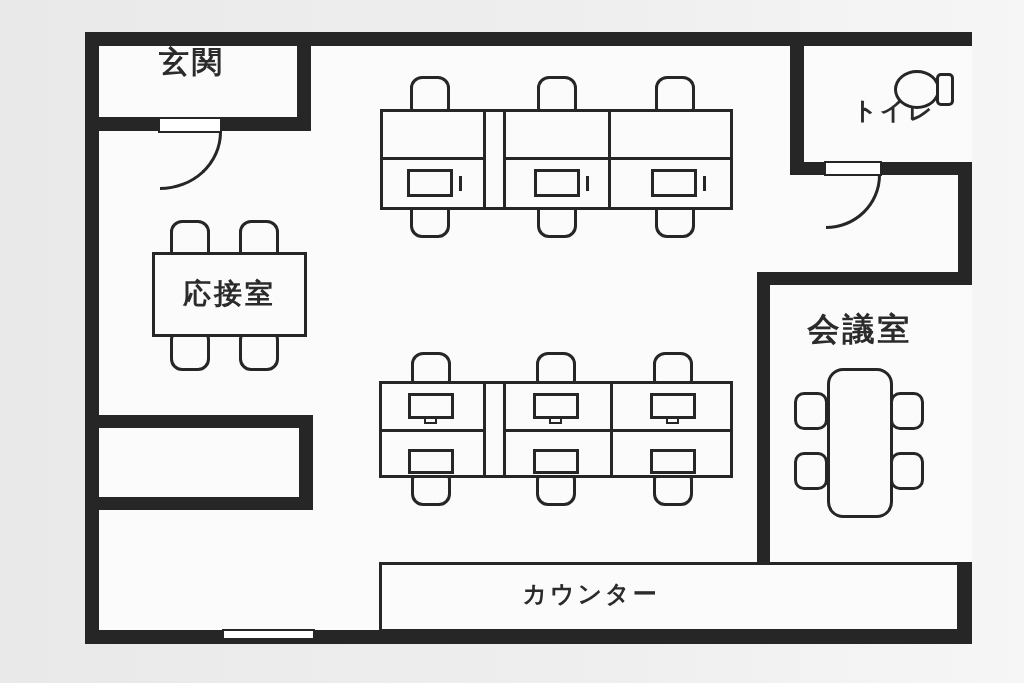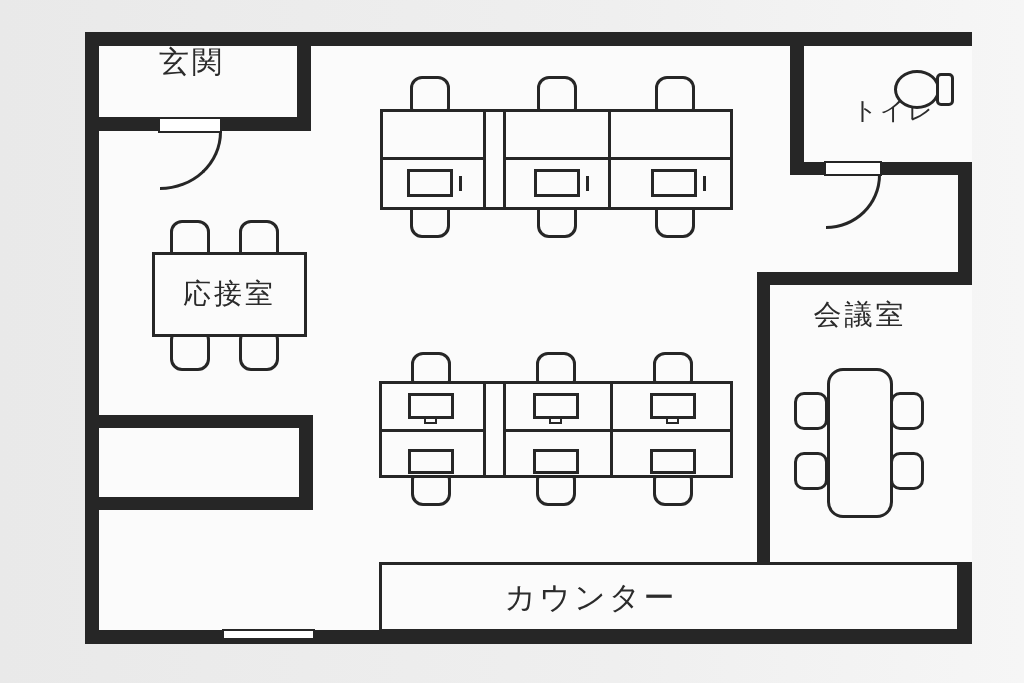--- a/index.html
+++ b/index.html
@@ -16,21 +16,21 @@
   }
   .stage{position:relative;width:1024px;height:683px;}
   .abs{position:absolute;box-sizing:border-box;}
   
   .outer-wall{left:85px;top:32px;width:887px;height:612px;
     border:14px solid var(--wall);background:var(--floor);}
   
   .room{background:var(--floor);}
   
   .lbl{position:absolute;box-sizing:border-box;text-align:center;
-    font-weight:400;color:var(--text);letter-spacing:3px;line-height:1.1;
+    font-weight:700;color:var(--text);letter-spacing:3px;line-height:1.1;
     white-space:nowrap;}
   
   .chair-v{position:absolute;box-sizing:border-box;width:40px;
     border:3px solid var(--wall);border-radius:12px;background:var(--floor);}
   .chair-h{position:absolute;box-sizing:border-box;width:34px;height:38px;
     border:3px solid var(--wall);border-radius:10px;background:var(--floor);}
   .desk{position:absolute;box-sizing:border-box;border:3px solid var(--wall);
     background:var(--floor);}
   .dline{position:absolute;background:var(--wall);}
   .monitor{position:absolute;box-sizing:border-box;border:3px solid var(--wall);
@@ -122,30 +122,30 @@
   <div class="monitor" style="left:533px;top:393px;width:46px;height:26px;"></div>
   <div class="mstand" style="left:549px;top:417px;"></div>
   <div class="monitor" style="left:650px;top:393px;width:46px;height:26px;"></div>
   <div class="mstand" style="left:666px;top:417px;"></div>
   <div class="monitor" style="left:408px;top:449px;width:46px;height:25px;"></div>
   <div class="monitor" style="left:533px;top:449px;width:46px;height:25px;"></div>
   <div class="monitor" style="left:650px;top:449px;width:46px;height:25px;"></div>
 
   <div class="abs room" style="left:757px;top:272px;width:215px;height:290px;
               border-left:13px solid var(--wall);border-top:13px solid var(--wall);"></div>
-  <div class="lbl" style="left:760px;top:300px;width:200px;font-size:28px;">会議室</div>
+  <div class="lbl" style="left:760px;top:312px;width:200px;font-size:32px;">会議室</div>
   <div class="chair-h" style="left:794px;top:392px;"></div>
   <div class="chair-h" style="left:794px;top:452px;"></div>
   <div class="chair-h" style="left:890px;top:392px;"></div>
   <div class="chair-h" style="left:890px;top:452px;"></div>
   <div class="table" style="left:827px;top:368px;width:66px;height:150px;border-radius:16px;"></div>
 
   <div class="abs room" style="left:99px;top:415px;width:214px;height:95px;
               border-top:13px solid var(--wall);border-right:14px solid var(--wall);
               border-bottom:13px solid var(--wall);"></div>
 
   <div class="abs" style="left:379px;top:562px;width:581px;height:70px;
               border:3px solid var(--wall);background:var(--floor);"></div>
-  <div class="lbl" style="left:491px;top:581px;width:200px;font-size:31px;">カウンター</div>
+  <div class="lbl" style="left:491px;top:581px;width:200px;font-size:24px;">カウンター</div>
 
   <div class="window-notch" style="left:222px;top:629px;width:93px;height:11px;"></div>
 
 </div>
 
 </body></html>

